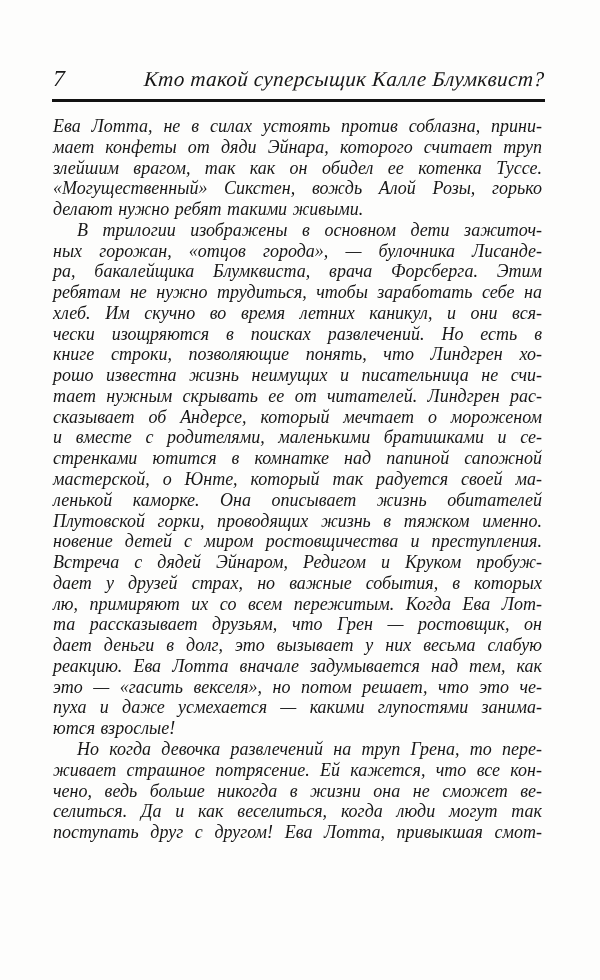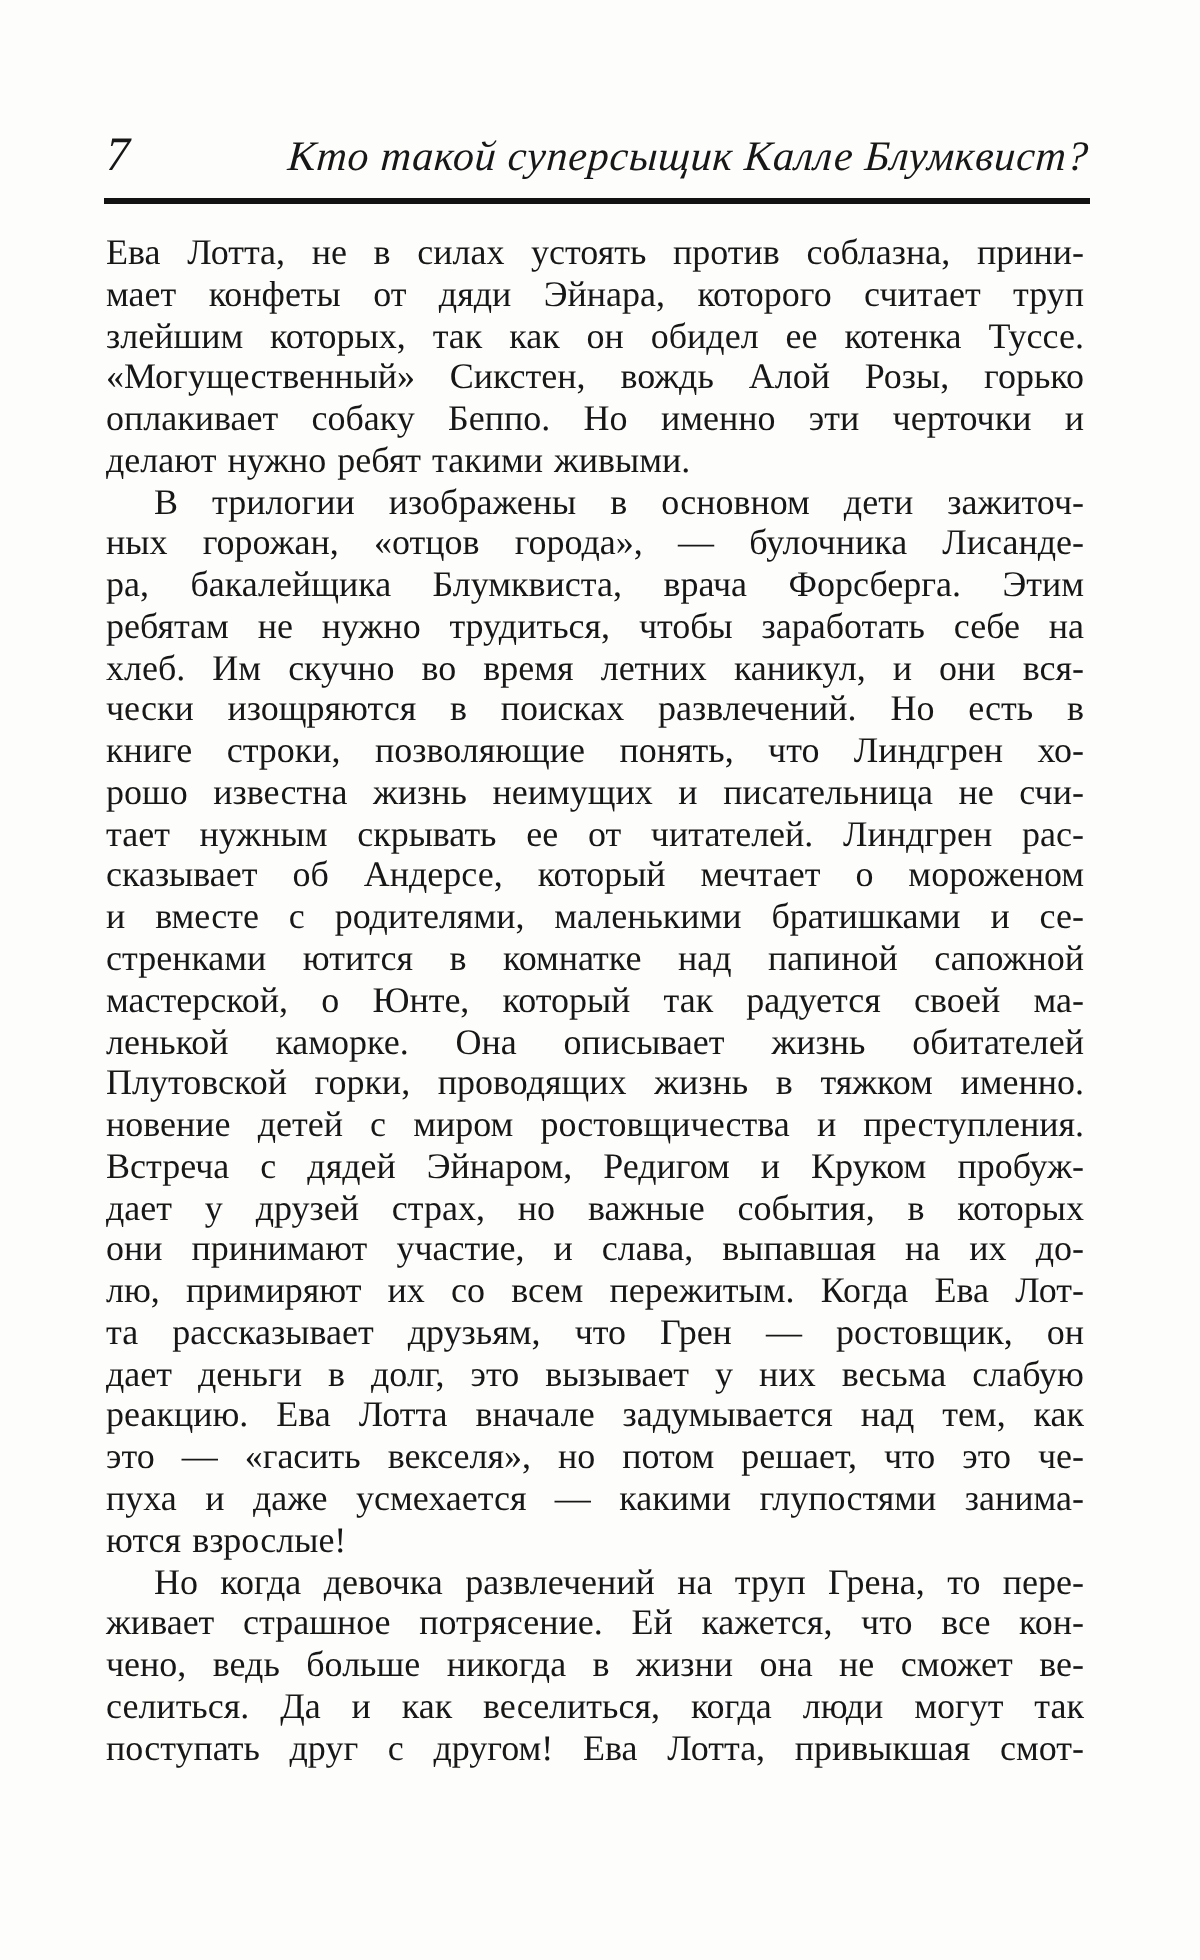--- a/index.html
+++ b/index.html
@@ -54,20 +54,21 @@
   .para {
     margin: 0;
     padding: 0;
   }
   .line {
     font-size: 18px;
     line-height: 20.76px;
     text-align: justify;
     text-align-last: justify;
     word-spacing: 1px;
+    font-style: italic;
   }
   .line.first-indent {
     text-indent: 24px;
   }
   .line.last {
     text-align-last: left;
   }
 </style>
 </head>
 <body>
@@ -75,23 +76,22 @@
 <div class="page" style="background: rgb(253, 253, 252); color: rgb(23, 23, 23);">
   <div class="running-header">
     <span class="page-number">7</span>
     <span class="running-title">Кто такой суперсыщик Калле Блумквист?</span>
   </div>
   <div class="header-rule" style="background: rgb(18, 18, 18);"></div>
   <div class="page-body">
       <div class="para">
         <div class="line">Ева Лотта, не в силах устоять против соблазна, прини-</div>
         <div class="line">мает конфеты от дяди Эйнара, которого считает труп</div>
-        <div class="line">злейшим которых, так как он обидел ее котенка Туссе.</div>
+        <div class="line">злейшим врагом, так как он обидел ее котенка Туссе.</div>
         <div class="line">«Могущественный» Сикстен, вождь Алой Розы, горько</div>
-        <div class="line">оплакивает собаку Беппо. Но именно эти черточки и</div>
         <div class="line last">делают нужно ребят такими живыми.</div>
       </div>
       <div class="para">
         <div class="line first-indent">В трилогии изображены в основном дети зажиточ-</div>
         <div class="line">ных горожан, «отцов города», — булочника Лисанде-</div>
         <div class="line">ра, бакалейщика Блумквиста, врача Форсберга. Этим</div>
         <div class="line">ребятам не нужно трудиться, чтобы заработать себе на</div>
         <div class="line">хлеб. Им скучно во время летних каникул, и они вся-</div>
         <div class="line">чески изощряются в поисках развлечений. Но есть в</div>
         <div class="line">книге строки, позволяющие понять, что Линдгрен хо-</div>
@@ -101,21 +101,20 @@
         <div class="line">и вместе с родителями, маленькими братишками и се-</div>
         <div class="line">стренками ютится в комнатке над папиной сапожной</div>
         <div class="line">мастерской, о Юнте, который так радуется своей ма-</div>
         <div class="line">ленькой каморке. Она описывает жизнь обитателей</div>
         <div class="line">Плутовской горки, проводящих жизнь в тяжком именно.</div>
       </div>
       <div class="para">
         <div class="line">новение детей с миром ростовщичества и преступления.</div>
         <div class="line">Встреча с дядей Эйнаром, Редигом и Круком пробуж-</div>
         <div class="line">дает у друзей страх, но важные события, в которых</div>
-        <div class="line">они принимают участие, и слава, выпавшая на их до-</div>
         <div class="line">лю, примиряют их со всем пережитым. Когда Ева Лот-</div>
         <div class="line">та рассказывает друзьям, что Грен — ростовщик, он</div>
         <div class="line">дает деньги в долг, это вызывает у них весьма слабую</div>
         <div class="line">реакцию. Ева Лотта вначале задумывается над тем, как</div>
         <div class="line">это — «гасить векселя», но потом решает, что это че-</div>
         <div class="line">пуха и даже усмехается — какими глупостями занима-</div>
         <div class="line last">ются взрослые!</div>
       </div>
       <div class="para">
         <div class="line first-indent">Но когда девочка развлечений на труп Грена, то пере-</div>

